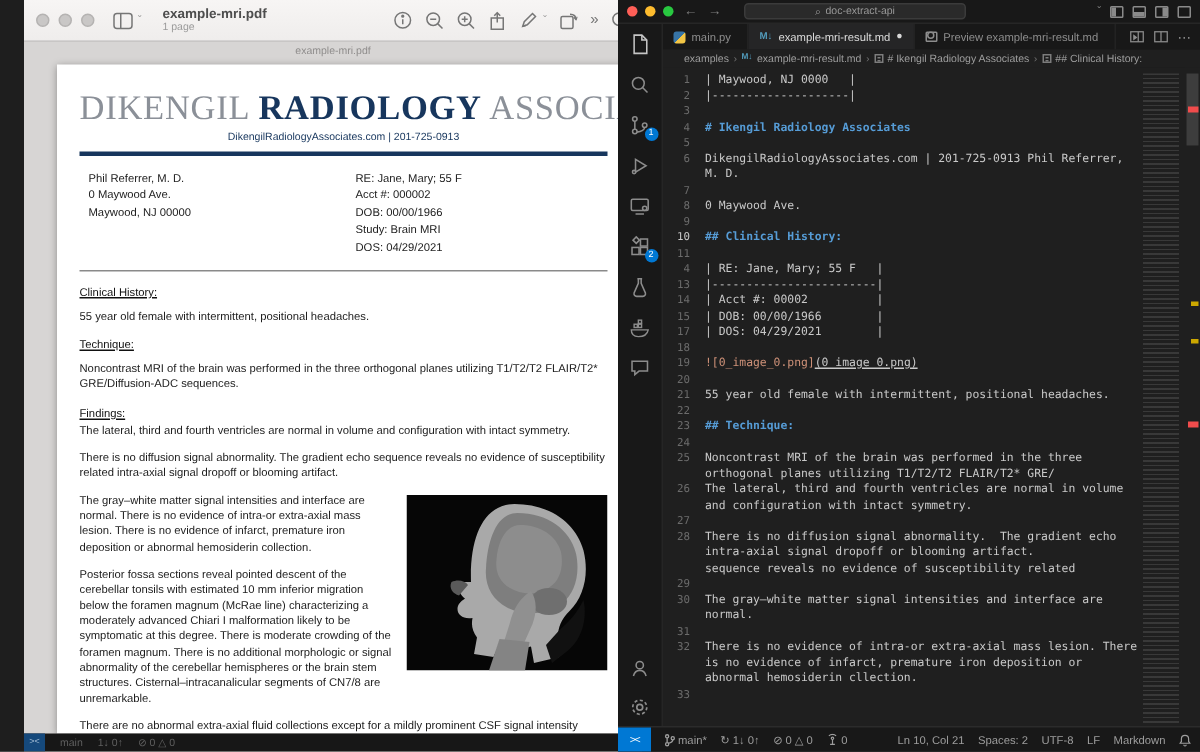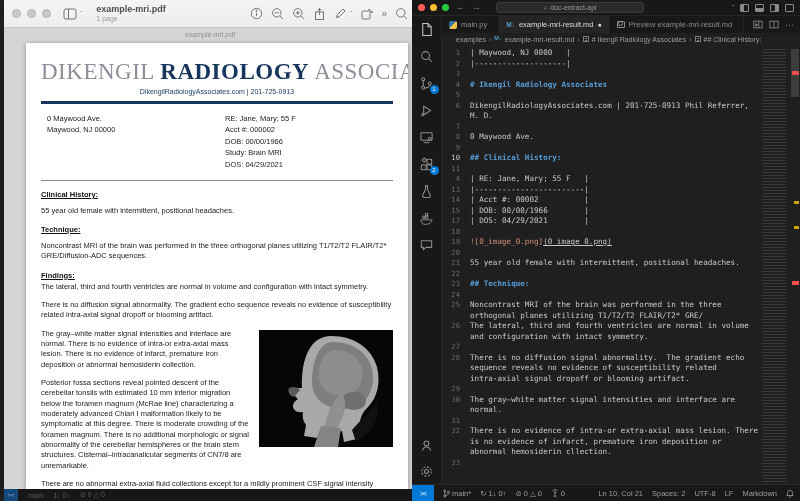--- a/index.html
+++ b/index.html
@@ -1,20 +1,20 @@
 <!DOCTYPE html>
 <html><head>
 <meta charset="utf-8">
 <style>
   * { box-sizing: border-box; margin: 0; padding: 0; }
   html,body { width:800px; height:501px; overflow:hidden; background:#1e1e1e;
               font-family:"Liberation Sans", sans-serif; }
 
   
-  .preview-pane{position:absolute;left:4px;top:0;width:412px;height:501px;background:#d7d5d4;overflow:hidden;}
+  .preview-pane{position:absolute;left:16px;top:0;width:412px;height:501px;background:#d7d5d4;overflow:hidden;}
   .pv-toolbar{height:28px;background:linear-gradient(#f7f5f4,#efedec);border-bottom:1px solid #c8c6c5;
               display:flex;align-items:center;padding:0 8px;gap:8px;}
   .tl{display:flex;gap:6px;margin-right:4px;}
   .tl span{width:9px;height:9px;border-radius:50%;background:#c9c7c6;border:0.5px solid #b5b3b2;display:block;}
   .pv-ico{display:flex;align-items:center;justify-content:center;color:#767676;}
   .pv-ico svg{display:block;}
   .pv-title-block{line-height:1.05;margin:0 6px;}
   .pv-title{font-size:9px;font-weight:bold;color:#4d4d4d;}
   .pv-sub{font-size:7px;color:#9b9b9b;}
   .pv-spacer{flex:1;}
@@ -24,21 +24,21 @@
 
   .page{position:absolute;left:22px;top:43px;width:382px;height:446px;background:#fff;
         box-shadow:0 1px 5px rgba(0,0,0,.35);padding:16px 15px 0 15px;overflow:hidden;color:#222;}
   .brand{text-align:center;font-family:"Liberation Serif",serif;font-size:23px;letter-spacing:.5px;white-space:nowrap;}
   .brand .g{color:#8b9098;} .brand .n{color:#17365d;font-weight:bold;}
   .contact{text-align:center;font-size:7px;color:#17365d;margin-top:3px;}
   .rule-navy{height:2.5px;background:#17365d;margin-top:6px;}
   .info{display:flex;margin-top:9px;font-size:7.5px;line-height:1.55;}
   .info-left{flex:1;padding-left:6px;} .info-right{width:168px;}
   .rule-thin{border-top:1px solid #8a8a8a;margin:9px 0 8px;}
-  .sec-h{font-size:7.5px;font-weight:bold;text-decoration:underline;margin:9px 0 7px;color:#111;}
+  .sec-h{font-size:7.5px;font-weight:normal;text-decoration:underline;margin:9px 0 7px;color:#111;}
   .bodyp{font-size:7.5px;line-height:1.38;margin-bottom:8px;color:#1c1c1c;}
   .mri{float:right;width:134px;height:117px;margin:1px 0 5px 9px;}
 
   .backbar{position:absolute;left:0;bottom:0;width:412px;height:12px;background:#171717;
            display:flex;align-items:center;gap:10px;font-size:7px;color:#5f5f5f;}
   .backbar .bremote{width:14px;height:100%;background:#15497c;display:flex;align-items:center;justify-content:center;color:#9fb9d2;font-size:6px;}
 
   
   .vscode{position:absolute;left:412px;top:0;width:388px;height:501px;background:#1f1f1f;color:#ccc;}
   .titlebar{height:16px;background:#181818;border-bottom:1px solid #262626;display:flex;align-items:center;padding:0 6px;gap:7px;}
@@ -191,20 +191,21 @@
       <span class="g">DIKENGIL</span>
       <span class="n">RADIOLOGY</span>
       <span class="g">ASSOCIATES</span>
     </div>
     <div class="contact">DikengilRadiologyAssociates.com | 201-725-0913</div>
     <div class="rule-navy"></div>
 
     <div class="info">
       <div class="info-left">
 
+      <div>Phil Referrer, M. D.</div>
           <div>0 Maywood Ave.</div>
           <div>Maywood, NJ 00000</div>
         </div>
       <div class="info-right">
 
       <div>RE: Jane, Mary; 55 F</div>
           <div>Acct #: 000002</div>
           <div>DOB: 00/00/1966</div>
           <div>Study: Brain MRI</div>
           <div>DOS: 04/29/2021</div>
@@ -556,26 +557,26 @@
               <span class="ct"></span>
               <span class="ct url"></span>
             </div>
             <div class="erow">
               <span class="ln">28</span>
               <span class="ct">There is no diffusion signal abnormality.  The gradient echo</span>
               <span class="ct url"></span>
             </div>
             <div class="erow">
               <span class="ln"></span>
+              <span class="ct">intra-axial signal dropoff or blooming artifact.</span>
+              <span class="ct url"></span>
+            </div>
+            <div class="erow">
+              <span class="ln"></span>
               <span class="ct">sequence reveals no evidence of susceptibility related</span>
-              <span class="ct url"></span>
-            </div>
-            <div class="erow">
-              <span class="ln"></span>
-              <span class="ct">intra-axial signal dropoff or blooming artifact.</span>
               <span class="ct url"></span>
             </div>
             <div class="erow">
               <span class="ln">29</span>
               <span class="ct"></span>
               <span class="ct url"></span>
             </div>
             <div class="erow">
               <span class="ln">30</span>
               <span class="ct">The gray–white matter signal intensities and interface are</span>

